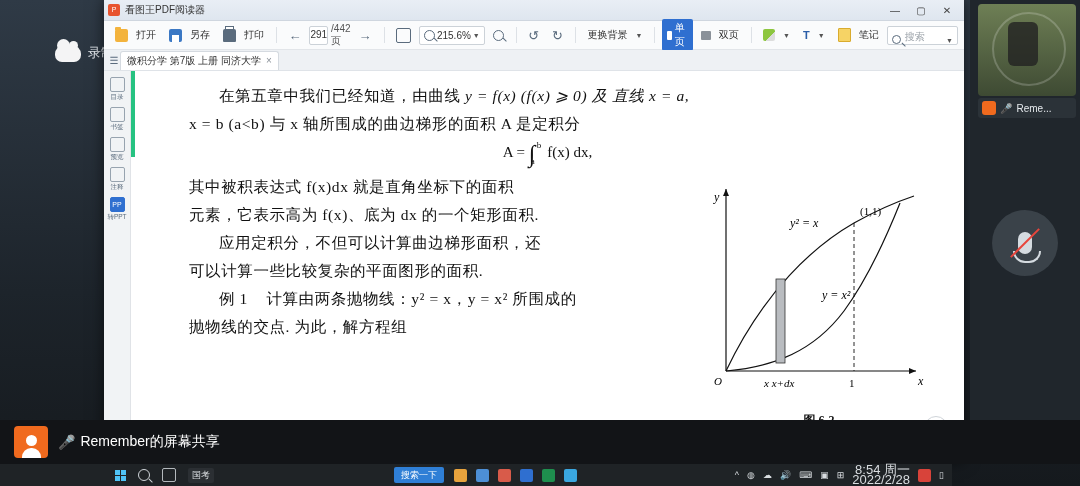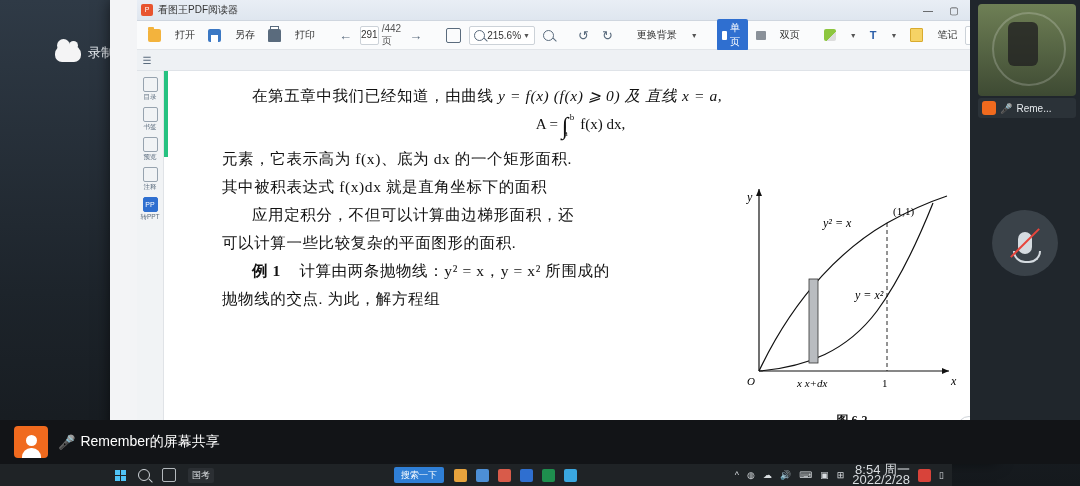--- a/index.html
+++ b/index.html
@@ -153,29 +153,28 @@
     display: flex;
     align-items: center;
     gap: 8px;
     padding-right: 8px;
   }
   .tb-clock { text-align: right; line-height: 10px; font-size: 13px; }
 
   
   #pdfwin {
     position: absolute;
-    left: 110px;
+    left: 104px;
     top: 0px;
     width: 860px;
     height: 462px;
     background: #f3f4f6;
     box-shadow: 0 0 14px rgba(0,0,0,.6);
     display: flex;
     flex-direction: column;
-    padding-left: 27px;
   }
   .titlebar {
     height: 20px;
     background: linear-gradient(#e9eef5,#dfe6ef);
     display: flex;
     align-items: center;
     padding: 0 4px;
     border-bottom: 1px solid #cfd6df;
     font-size: 10px;
     color: #333;
@@ -211,21 +210,21 @@
     display: flex;
     align-items: center;
     gap: 3px;
     padding: 0 6px;
     font-size: 10px;
     color: #333;
   }
   .tbtn {
     display: flex;
     align-items: center;
-    gap: 14px;
+    gap: 8px;
     padding: 2px 5px;
     border-radius: 3px;
     white-space: nowrap;
   }
   .tsep {
     width: 1px; height: 16px;
     background: #dde1e6;
     margin: 0 4px;
   }
   .ic {
@@ -408,21 +407,21 @@
     margin: 4px 0 6px 0;
   }
   .intgl {
     font-size: 24px;
     vertical-align: -5px;
     position: relative;
     display: inline-block;
   }
   .intgl sup { font-size: 9px; position: absolute; top: -1px; left: 8px; }
   .intgl sub { font-size: 9px; position: absolute; bottom: 2px; left: 2px; }
-  .bold { font-weight: bold; text-align: right; }
+  .bold { font-weight: normal; text-align: right; }
   .txtcol { width: 400px; }
 
   
   .figure {
     position: absolute;
     right: 30px;
     top: 100px;
     width: 230px;
     height: 260px;
   }
@@ -625,20 +624,24 @@
 
       <div class="searchwrap">
         <span class="magnify" style="width:9px;height:9px;"></span>
         <span>搜索</span>
         <span class="dd-caret" style="margin-left:auto">▼</span>
       </div>
     </div>
 
     <div class="tabstrip">
       <div class="tab-menu-ic">☰</div>
+      <div class="doctab">
+        <span>微积分学 第7版 上册 同济大学</span>
+        <span class="tab-x">×</span>
+      </div>
     </div>
 
     <div class="winbody">
 
       <div class="rail">
         <div class="rail-item">
           <span class="box"></span>
           <span>目录</span>
         </div>
         <div class="rail-item">
@@ -661,30 +664,31 @@
 
       <div class="pagearea">
         <div class="pdfpage">
           <div class="greenbar"></div>
 
           <p class="ind ind2">
             <span>在第五章中我们已经知道，由曲线</span>
             <span style="font-family:'Liberation Serif',serif;font-style:italic">y = f(x)  (f(x) ⩾ 0)  及 直线</span>
             <span style="font-style:italic">x = a,</span>
           </p>
+          <p class="ind">x = b (a&lt;b) 与 x 轴所围成的曲边梯形的面积 A 是定积分</p>
 
           <div class="formula-center">
             <span>A =</span>
             <span class="intgl">∫<sup>b</sup><sub>a</sub></span>
             <span style="margin-left:8px">f(x) dx,</span>
           </div>
 
           <div class="txtcol">
+            <p class="ind">其中被积表达式 f(x)dx 就是直角坐标下的面积</p>
             <p class="ind">元素，它表示高为 f(x)、底为 dx 的一个矩形面积.</p>
-            <p class="ind">其中被积表达式 f(x)dx 就是直角坐标下的面积</p>
             <p class="ind ind2">应用定积分，不但可以计算曲边梯形面积，还</p>
             <p class="ind">可以计算一些比较复杂的平面图形的面积.</p>
             <p class="ind ind2">
               <span class="bold">例 1</span>
               <span style="margin-left:14px">计算由两条抛物线：y² = x，y = x² 所围成的</span>
             </p>
             <p class="ind">抛物线的交点. 为此，解方程组</p>
           </div>
 
           <div class="figure">

